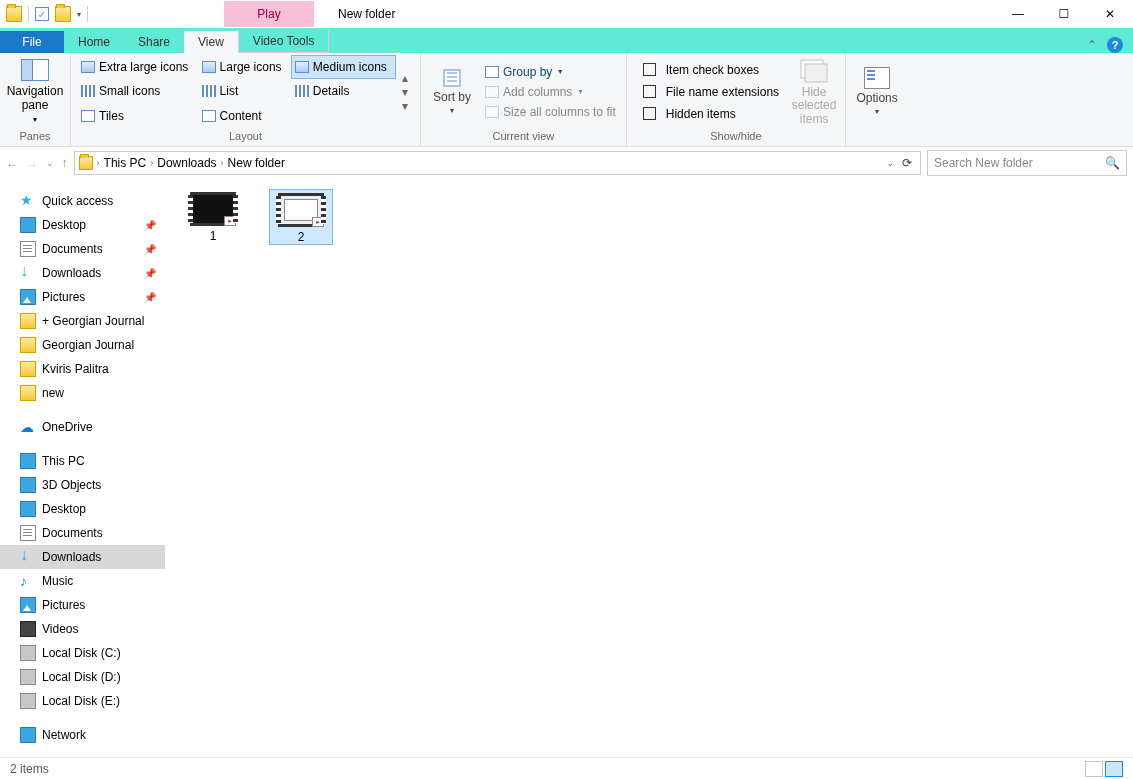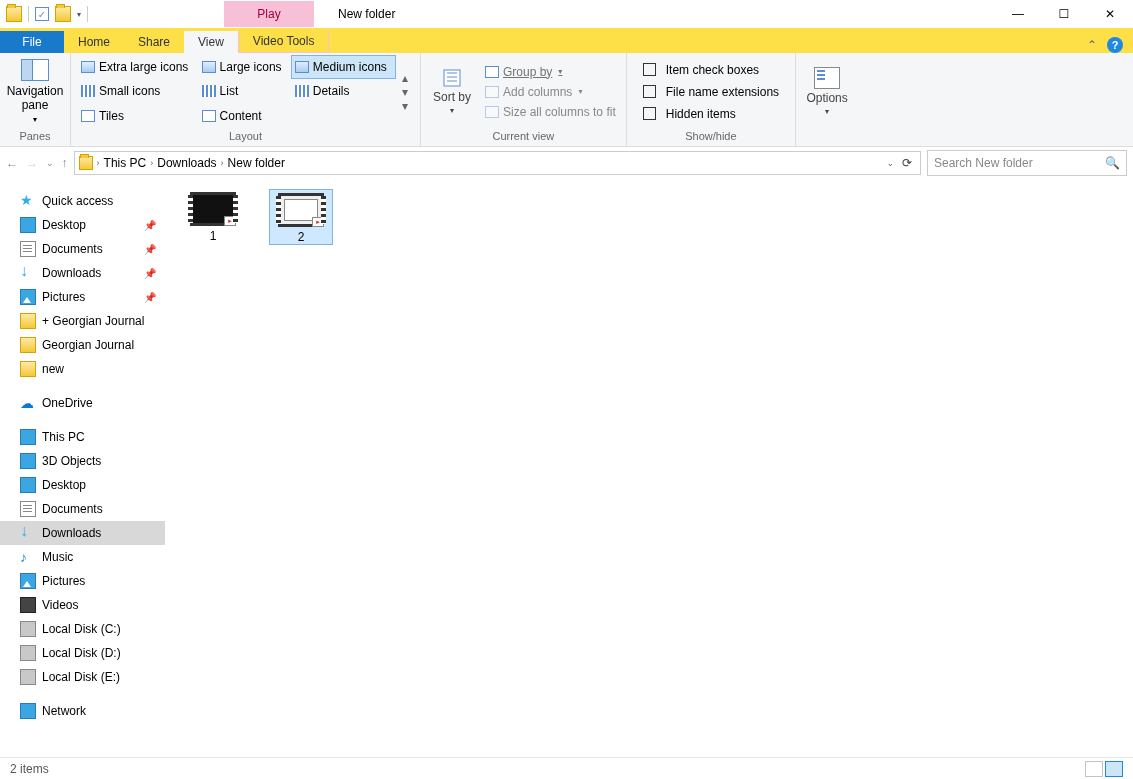--- a/index.html
+++ b/index.html
@@ -8,21 +8,21 @@
 .tb-icons { display:flex; align-items:center; gap:6px; padding:0 6px; }
 .tb-folder { width:16px; height:16px; background:linear-gradient(#ffe9a6,#f4c838); border:1px solid #d6a400; position:relative; }
 .tb-folder::before{content:"";position:absolute;top:-3px;left:0;width:7px;height:3px;background:#f4c838;border:1px solid #d6a400;border-bottom:0;}
 .tb-sep{width:1px;height:16px;background:#ccc;}
 .tb-check{width:14px;height:14px;border:1px solid #5b8dd6;color:#5b8dd6;display:flex;align-items:center;justify-content:center;font-size:10px;}
 .tb-dd{font-size:8px;color:#555;}
 .play-tab { width:90px; text-align:center; background:#f7c0d7; color:#a0004b; height:26px; line-height:26px; margin-left:130px;}
 .title-text { padding-left:24px; line-height:28px; }
 .win-ctrl { margin-left:auto; display:flex; }
 .win-ctrl div { width:46px; height:28px; display:flex; align-items:center; justify-content:center; }
-.tabs{height:25px;display:flex;background:#fde047;align-items:flex-end;}
+.tabs{height:25px;display:flex;background:#5eead4;align-items:flex-end;}
 .tab{padding:4px 14px;color:#333;cursor:default;}
 .tab.file{background:#1979ca;color:#fff;}
 .tab.active{background:#f5f6f7;}
 .tab.tool{border:1px solid #f7c0d7;border-top:0;text-align:right;}
 .tabs-right{margin-left:auto;display:flex;align-items:center;gap:10px;padding-right:10px;}
 .help-icon{width:16px;height:16px;border-radius:50%;background:#1e88e5;color:#fff;display:flex;align-items:center;justify-content:center;font-size:11px;font-weight:bold;}
 .ribbon{height:94px;background:#f5f6f7;border-bottom:1px solid #ddd;display:flex;}
 .rgroup{border-right:1px solid #ddd;display:flex;flex-direction:column;padding:2px 6px;}
 .rgroup-body{flex:1;display:flex;}
 .rgroup-label{text-align:center;color:#666;font-size:11px;padding:2px 0;}
@@ -187,21 +187,21 @@
     <div class="rgroup-body">
       <div class="sortby-btn">
         <svg class="sorter-ic" viewBox="0 0 20 20">
             <rect x="2" y="2" width="16" height="16" fill="#fff" stroke="#5b8dd6"></rect>
             <path d="M5 5h10M5 9h10M5 13h10" stroke="#5b8dd6"></path>
           </svg>
         <span>Sort by</span>
         <span style="font-size:8px;">▾</span>
       </div>
       <div class="cv-list">
-        <div class="ritem" style="color:#737373;text-decoration:underline;">
+        <div class="ritem" style="color:#0c4a6e;">
             <span class="layout-ic ic-tl"></span>
             <span>Group by</span>
             <span style="font-size:8px;margin-left:2px;">▾</span>
           </div>
         <div class="ritem">
             <span class="layout-ic ic-tl" style="opacity:.4;"></span>
             <span>Add columns</span>
             <span style="font-size:8px;margin-left:2px;">▾</span>
           </div>
         <div class="ritem">
@@ -221,20 +221,27 @@
             <span>Item check boxes</span>
           </div>
         <div class="ritem">
             <span class="chk"></span>
             <span>File name extensions</span>
           </div>
         <div class="ritem">
             <span class="chk"></span>
             <span>Hidden items</span>
           </div>
+      </div>
+      <div class="hide-btn" style="color:#aaa;">
+        <svg class="hide-ic" viewBox="0 0 32 26">
+            <rect x="3" y="3" width="22" height="18" fill="#fff" stroke="#888"></rect>
+            <rect x="7" y="7" width="22" height="18" fill="#e8e8e8" stroke="#888"></rect>
+          </svg>
+        <span>Hide selected items</span>
       </div>
     </div>
     <div class="rgroup-label">Show/hide</div>
   </div>
 
   <div class="rgroup" style="border-right:0;">
     <div class="rgroup-body">
       <div class="options-btn">
         <span class="opts-ic"></span>
         <span>Options</span>
@@ -305,20 +312,24 @@
         <div class="tree-item lvl2">
           <span class="ti-ic ic-fold"></span>
           <span>+ Georgian Journal</span>
         </div>
         <div class="tree-item lvl2">
           <span class="ti-ic ic-fold"></span>
           <span>Georgian Journal</span>
         </div>
         <div class="tree-item lvl2">
           <span class="ti-ic ic-fold"></span>
+          <span>Kviris Palitra</span>
+        </div>
+        <div class="tree-item lvl2">
+          <span class="ti-ic ic-fold"></span>
           <span>new</span>
         </div>
       </div>
     <div style="height:10px;"></div>
     <div class="tree-item">
         <span class="ti-ic ic-cloud">☁</span>
         <span>OneDrive</span>
       </div>
     <div style="height:10px;"></div>
     <div class="tree-item">

